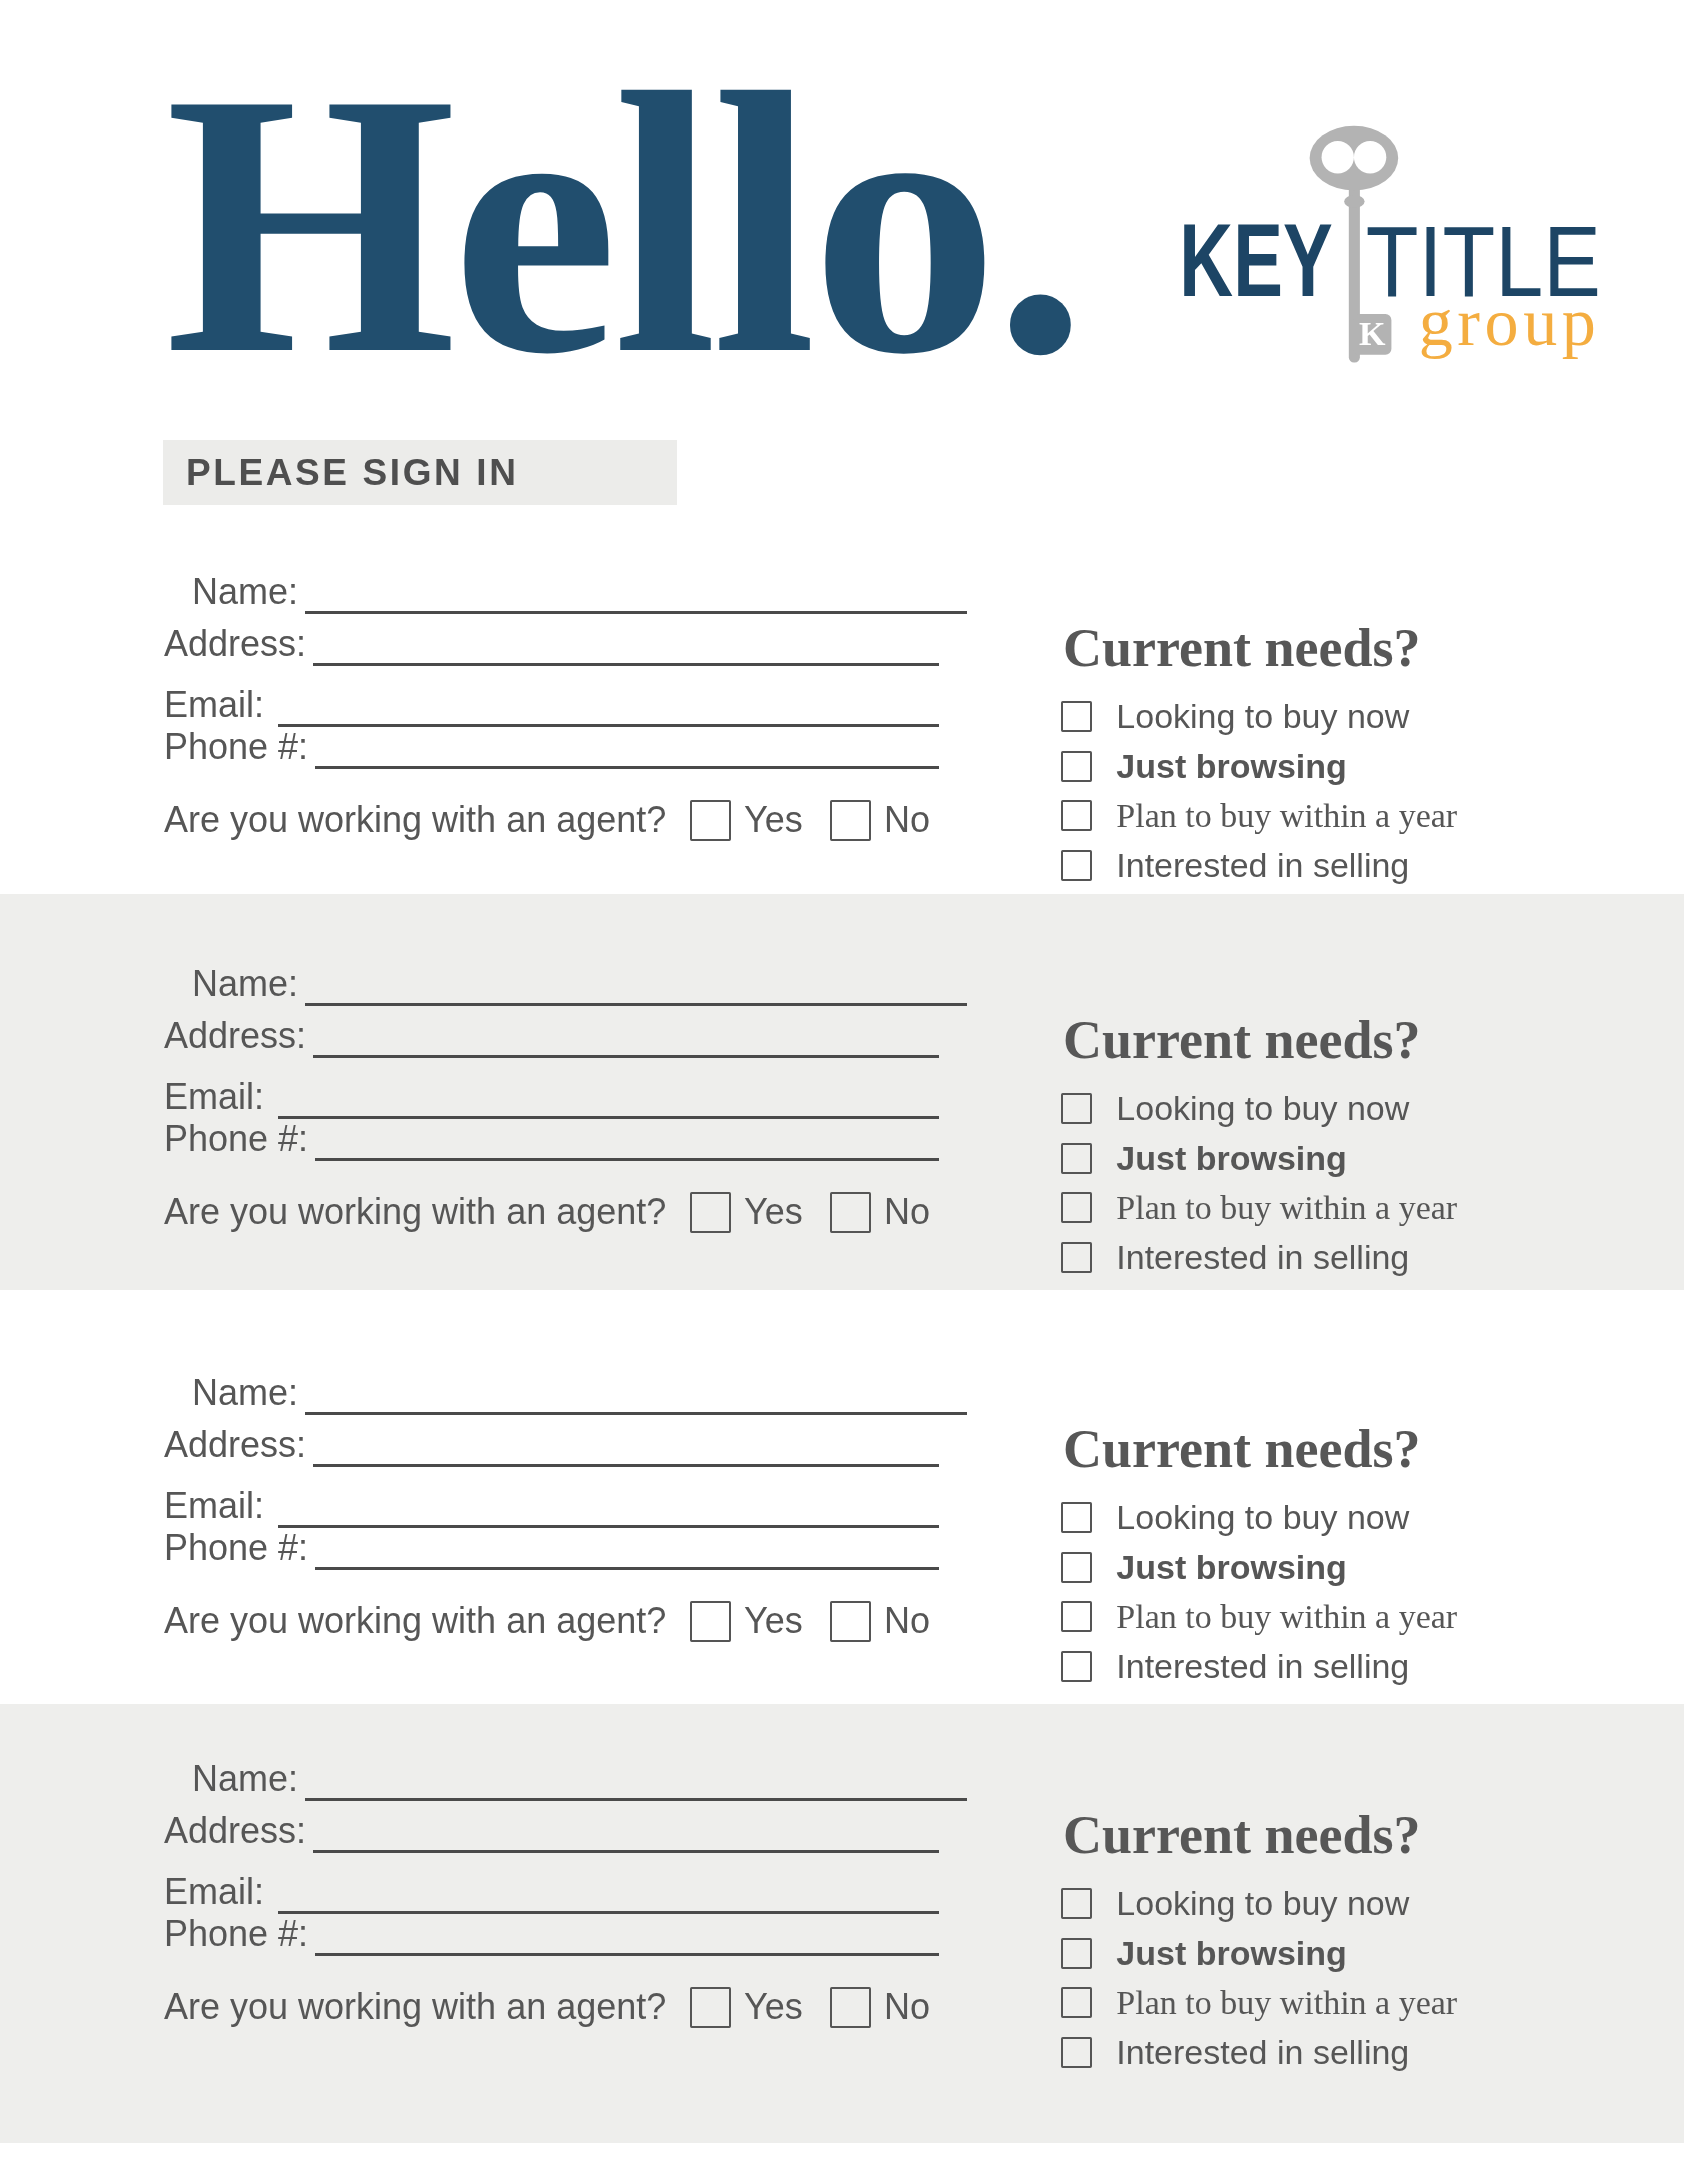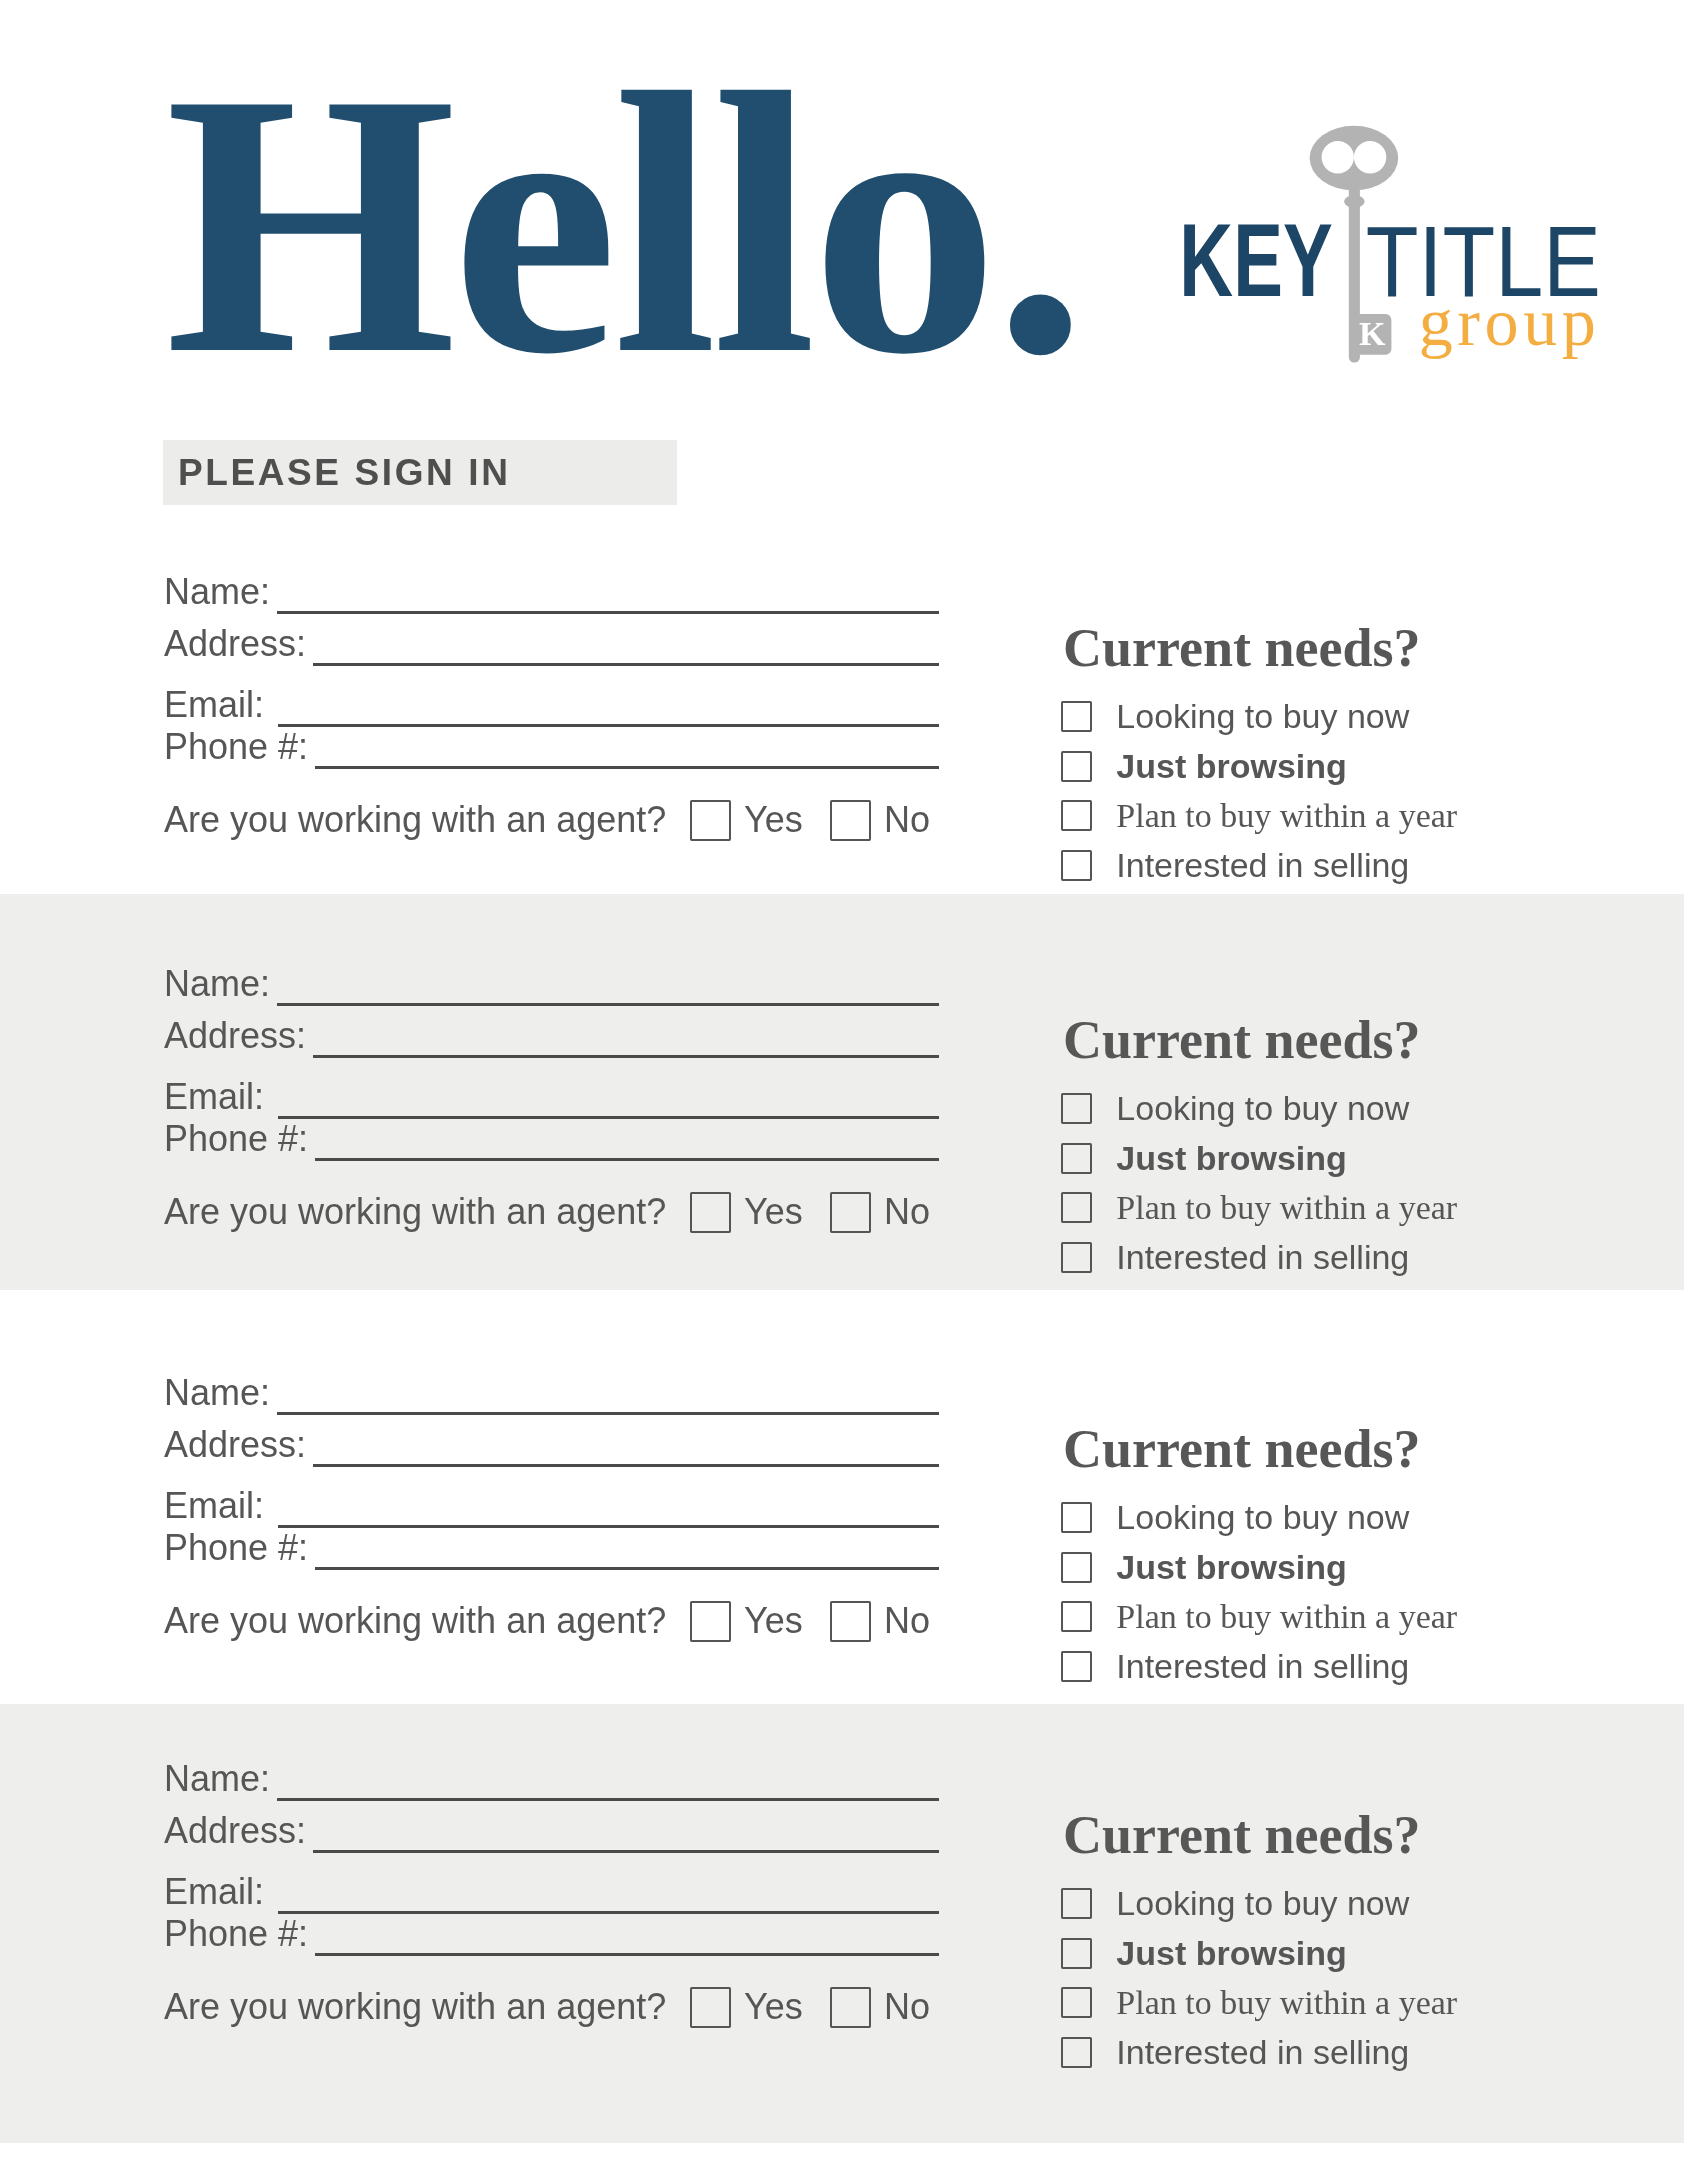--- a/index.html
+++ b/index.html
@@ -24,33 +24,33 @@
 
   
   .logo-svg { position:absolute; left:1141px; top:111px; width:494px; height:290px; z-index:2; }
 
   
   .banner {
     position:absolute; left:163px; top:440px; width:514px; height:65px;
     background:#ececea; z-index:2;
   }
   .banner-label {
-    display:block; padding-left:15px;
+    display:block; padding-left:23px;
     font-weight:700; font-size:37px; line-height:65px; letter-spacing:2.6px;
     color:#4f4f4f; white-space:nowrap;
   }
 
   
   .sheet-section { position:absolute; left:164px; width:1356px; height:281px; z-index:2; }
   .frow { position:absolute; left:0; width:775px; height:44px; display:flex; }
   .flabel {
     font-size:36px; line-height:44px; color:#565656; white-space:nowrap; flex:none;
   }
   .wline { flex:1 1 auto; margin-left:6.8px; border-bottom:3.4px solid #4a4a4a; }
-  .row-name    { top:0; }
+  .row-name    { top:0;margin-left:28px; }
   .row-address { top:52px; }
   .row-email   { top:113px;gap:7px; }
   .row-phone   { top:155px; }
   .agent-row {
     position:absolute; left:0; top:227px; height:46px;
     display:flex; align-items:center;justify-content:center;
   }
   .agent-row .flabel { line-height:46px; }
   .cb { border:2.6px solid #555555; border-radius:1.7px; background:transparent; flex:none; }
   .cb-agent { width:41px; height:41px; margin-left:24px; margin-right:12.8px; }

